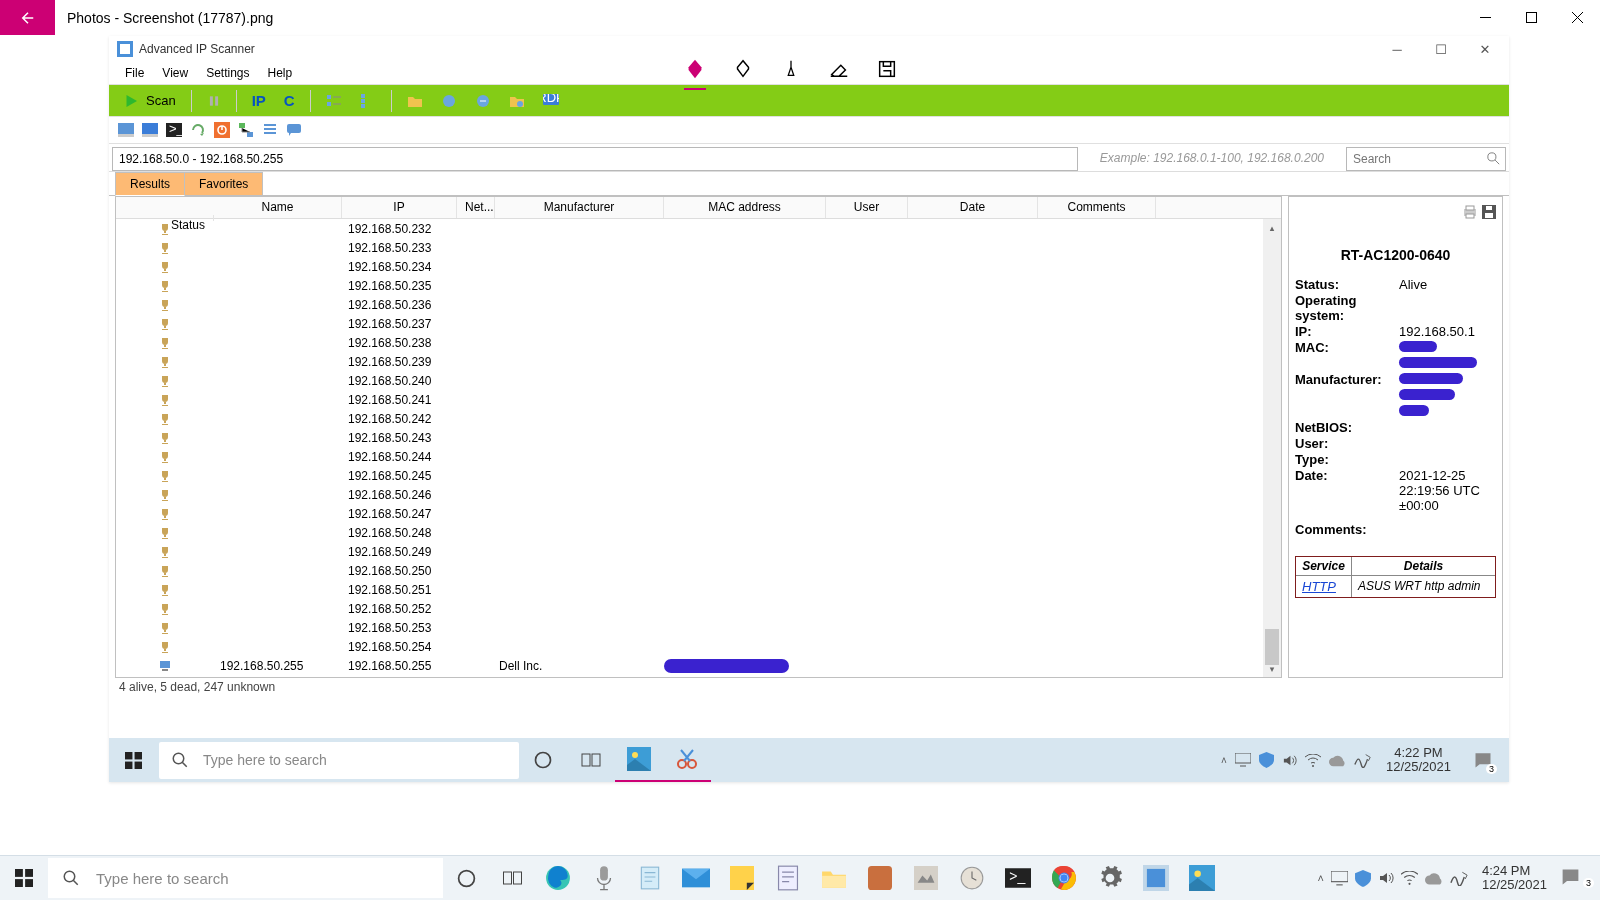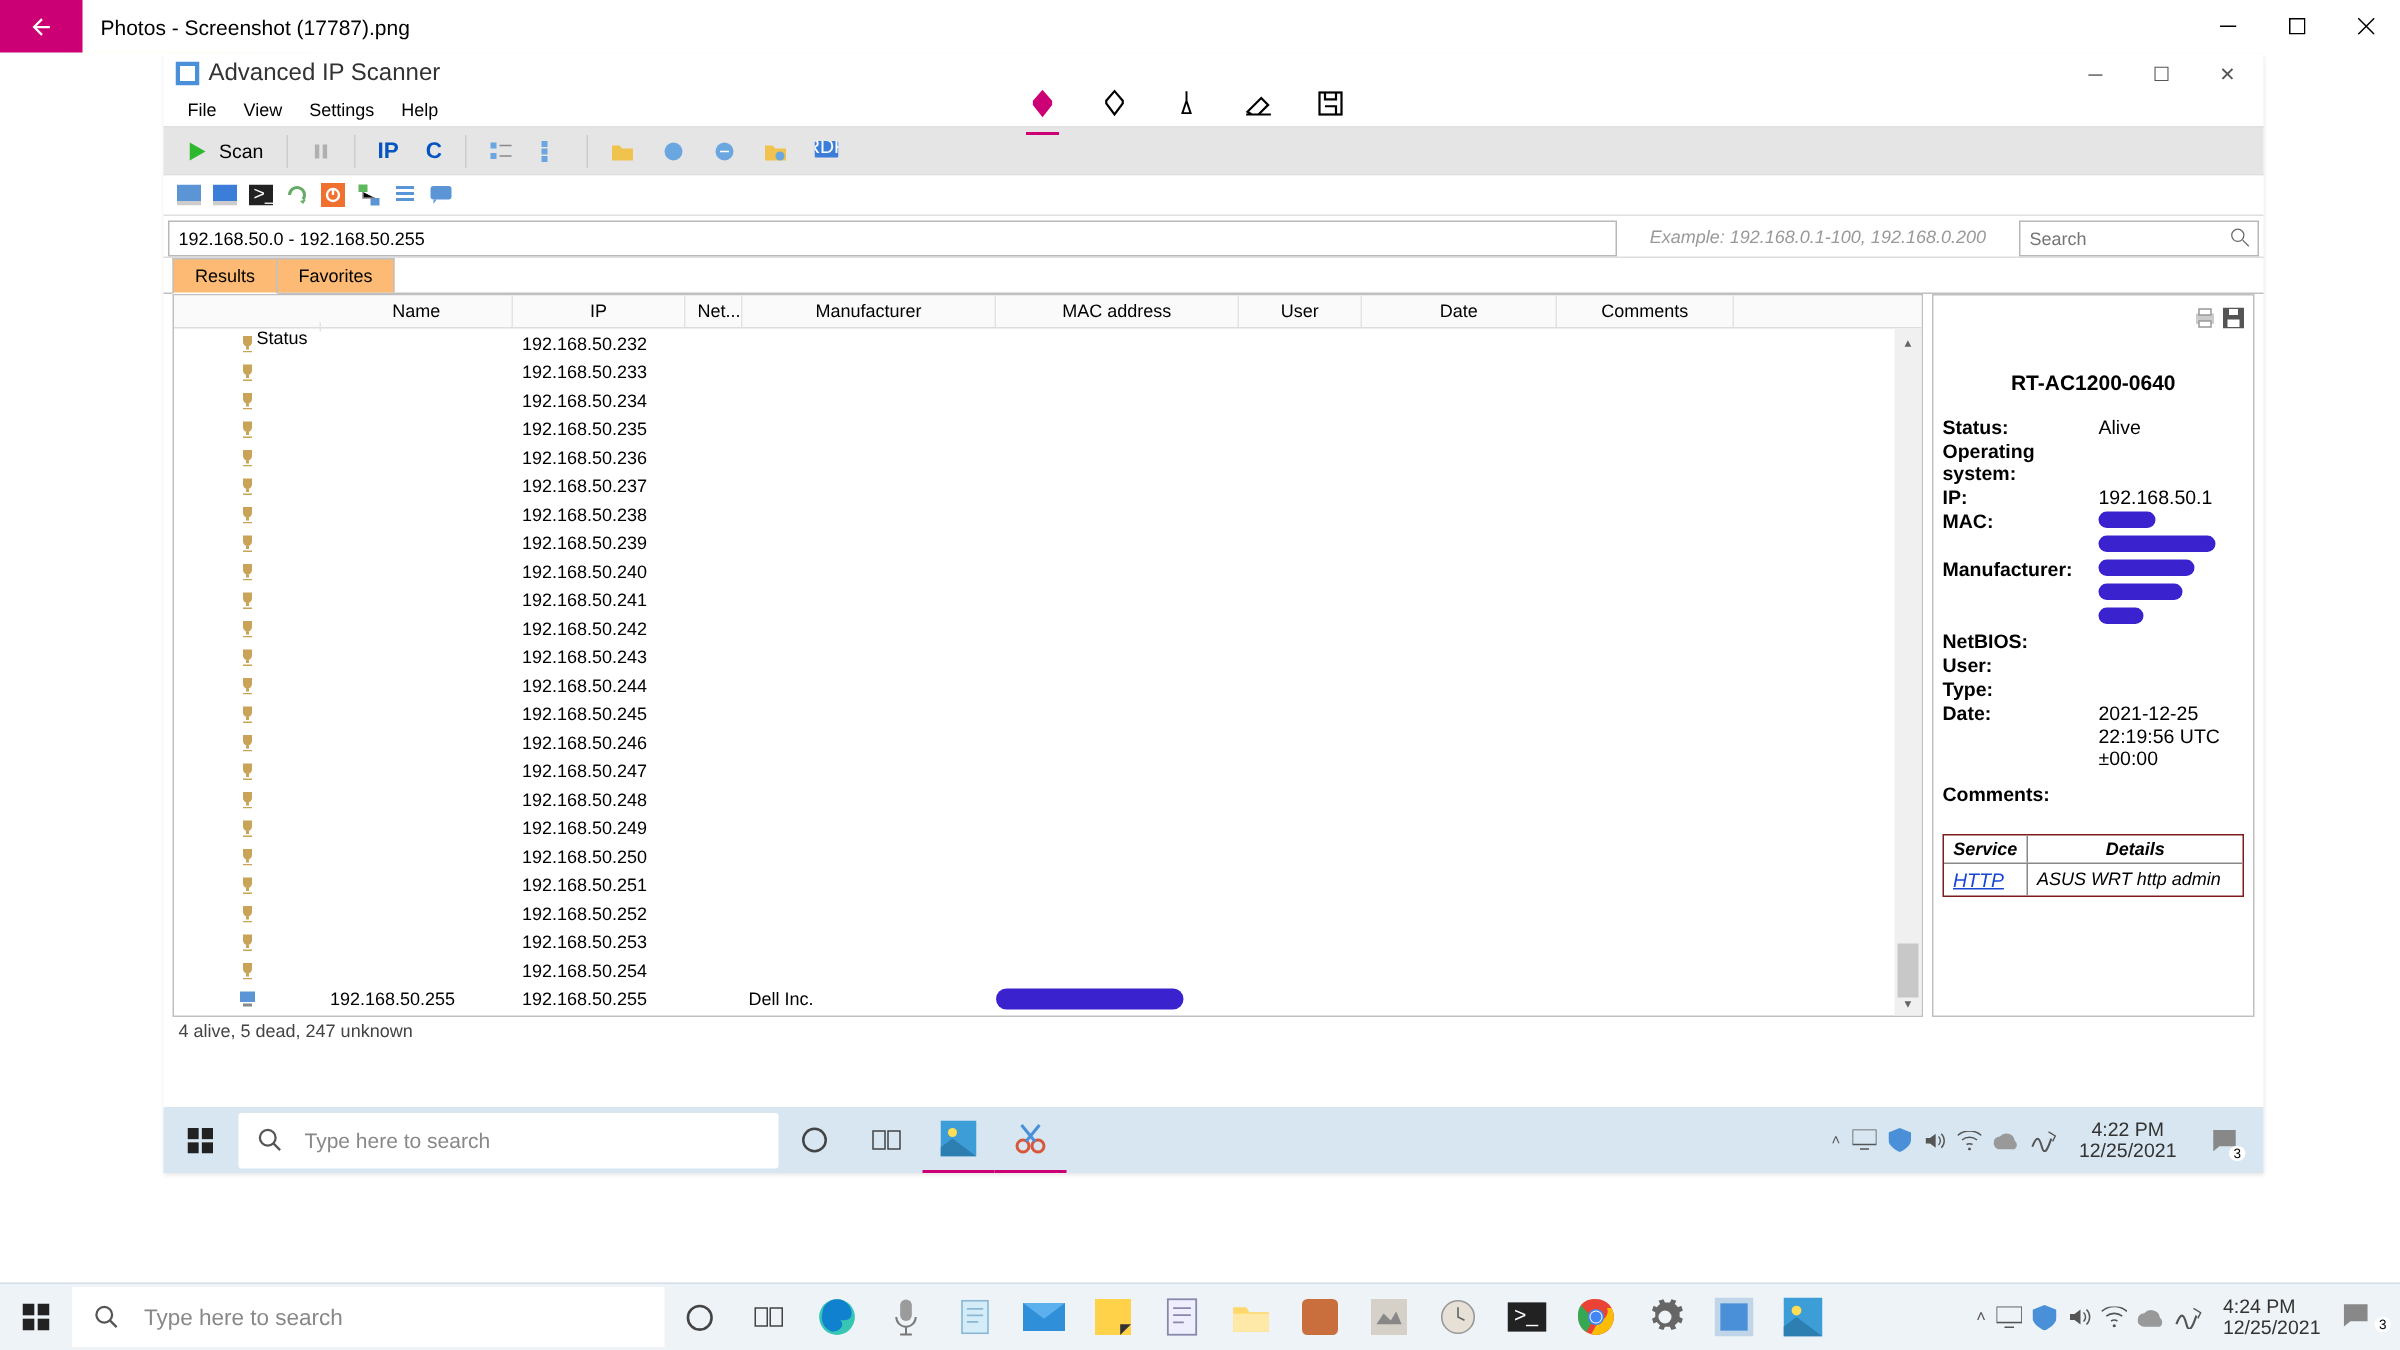--- a/index.html
+++ b/index.html
@@ -22,29 +22,29 @@
 .photos-toolbar .ti svg { width:22px; height:22px; }
 .photos-toolbar .active::after { content:""; position:absolute; bottom:-10px; left:0; right:0; height:2px; background:#cc0074; }
 .photos-toolbar .active svg { color:#cc0074; }
 
 
 .screenshot { position:absolute; left:109px; top:36px; width:1400px; height:746px; background:#fff; box-shadow:0 1px 3px rgba(0,0,0,0.1); }
 
 
 .in-title { height:26px; display:flex; align-items:center; padding:0 2px; }
 .in-icon { width:16px; height:16px; margin:0 6px; }
-.in-title-txt { font-size:16px; color:#333; }
+.in-title-txt { font-size:12px; color:#333; }
 .in-title .win-ctrl { margin-left:auto; display:flex; }
 .in-title .win-ctrl div { width:44px; height:26px; display:flex; align-items:center; justify-content:center; color:#555; }
 
 .menu { height:22px; display:flex; align-items:center; padding:0 8px; gap:2px; }
 .menu span { padding:2px 8px; font-size:12px; color:#000; }
 
 
-.tb { height:33px; border-top:1px solid #e0e0e0; border-bottom:1px solid #e0e0e0; background:#e5e5e5; display:flex; align-items:center; padding:0 6px; gap:4px; }
+.tb { height:33px; border-top:1px solid #e0e0e0; border-bottom:1px solid #e0e0e0; background:#84cc16; display:flex; align-items:center; padding:0 6px; gap:4px; }
 .tb .btn { height:28px; display:flex; align-items:center; padding:0 6px; border:1px solid transparent; border-radius:2px; }
 .tb .sep { width:1px; height:22px; background:#ccc; margin:0 4px; }
 .scan-btn { display:flex; align-items:center; gap:6px; }
 .ip-lbl { color:#0654c1; font-weight:bold; font-size:15px; }
 .c-lbl { color:#0654c1; font-weight:bold; font-size:15px; }
 .tb2 { height:27px; border-bottom:1px solid #e0e0e0; background:#fff; padding:0 8px; display:flex; align-items:center; gap:6px; }
 .sq { width:18px; height:18px; display:flex; align-items:center; justify-content:center; }
 
 
 .addr { height:28px; display:flex; padding:3px; gap:16px; border-bottom:1px solid #ddd; }

